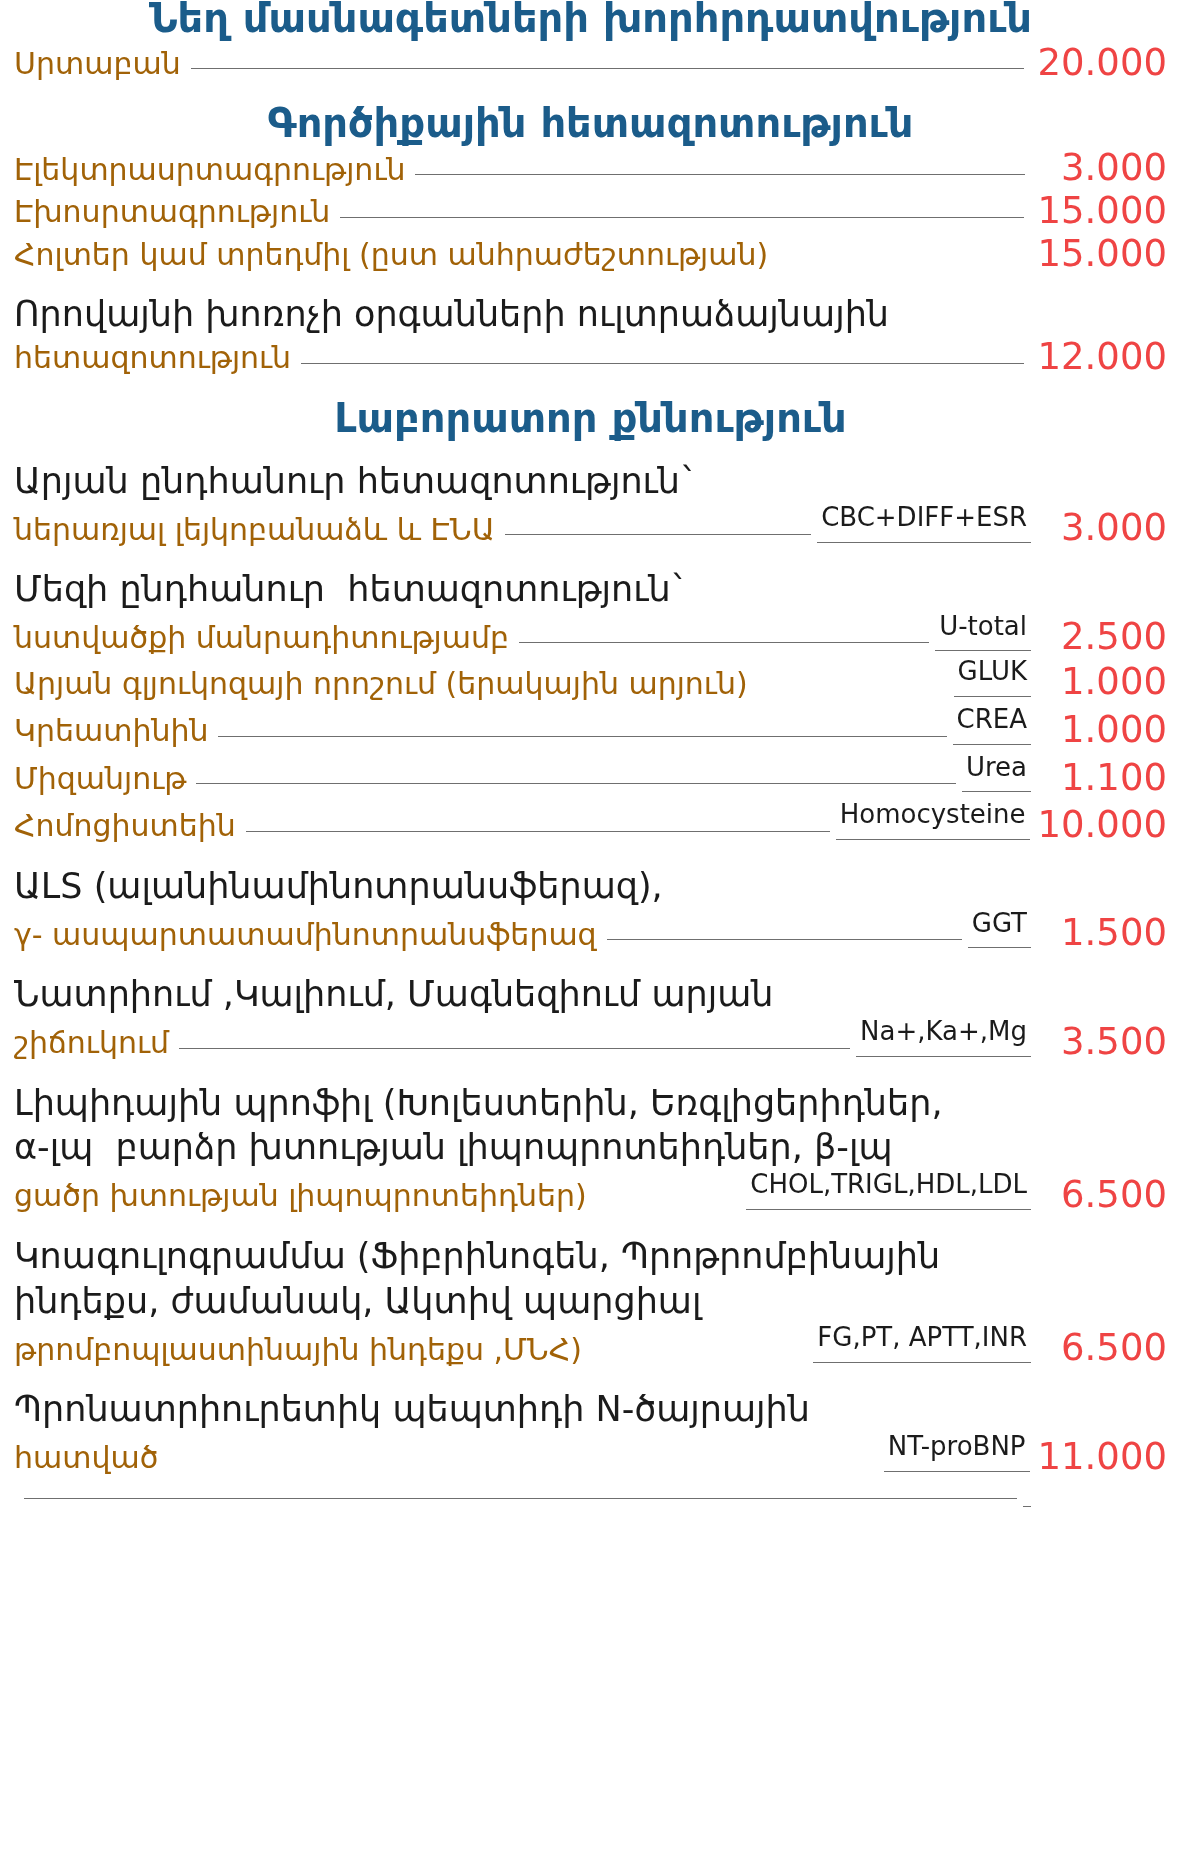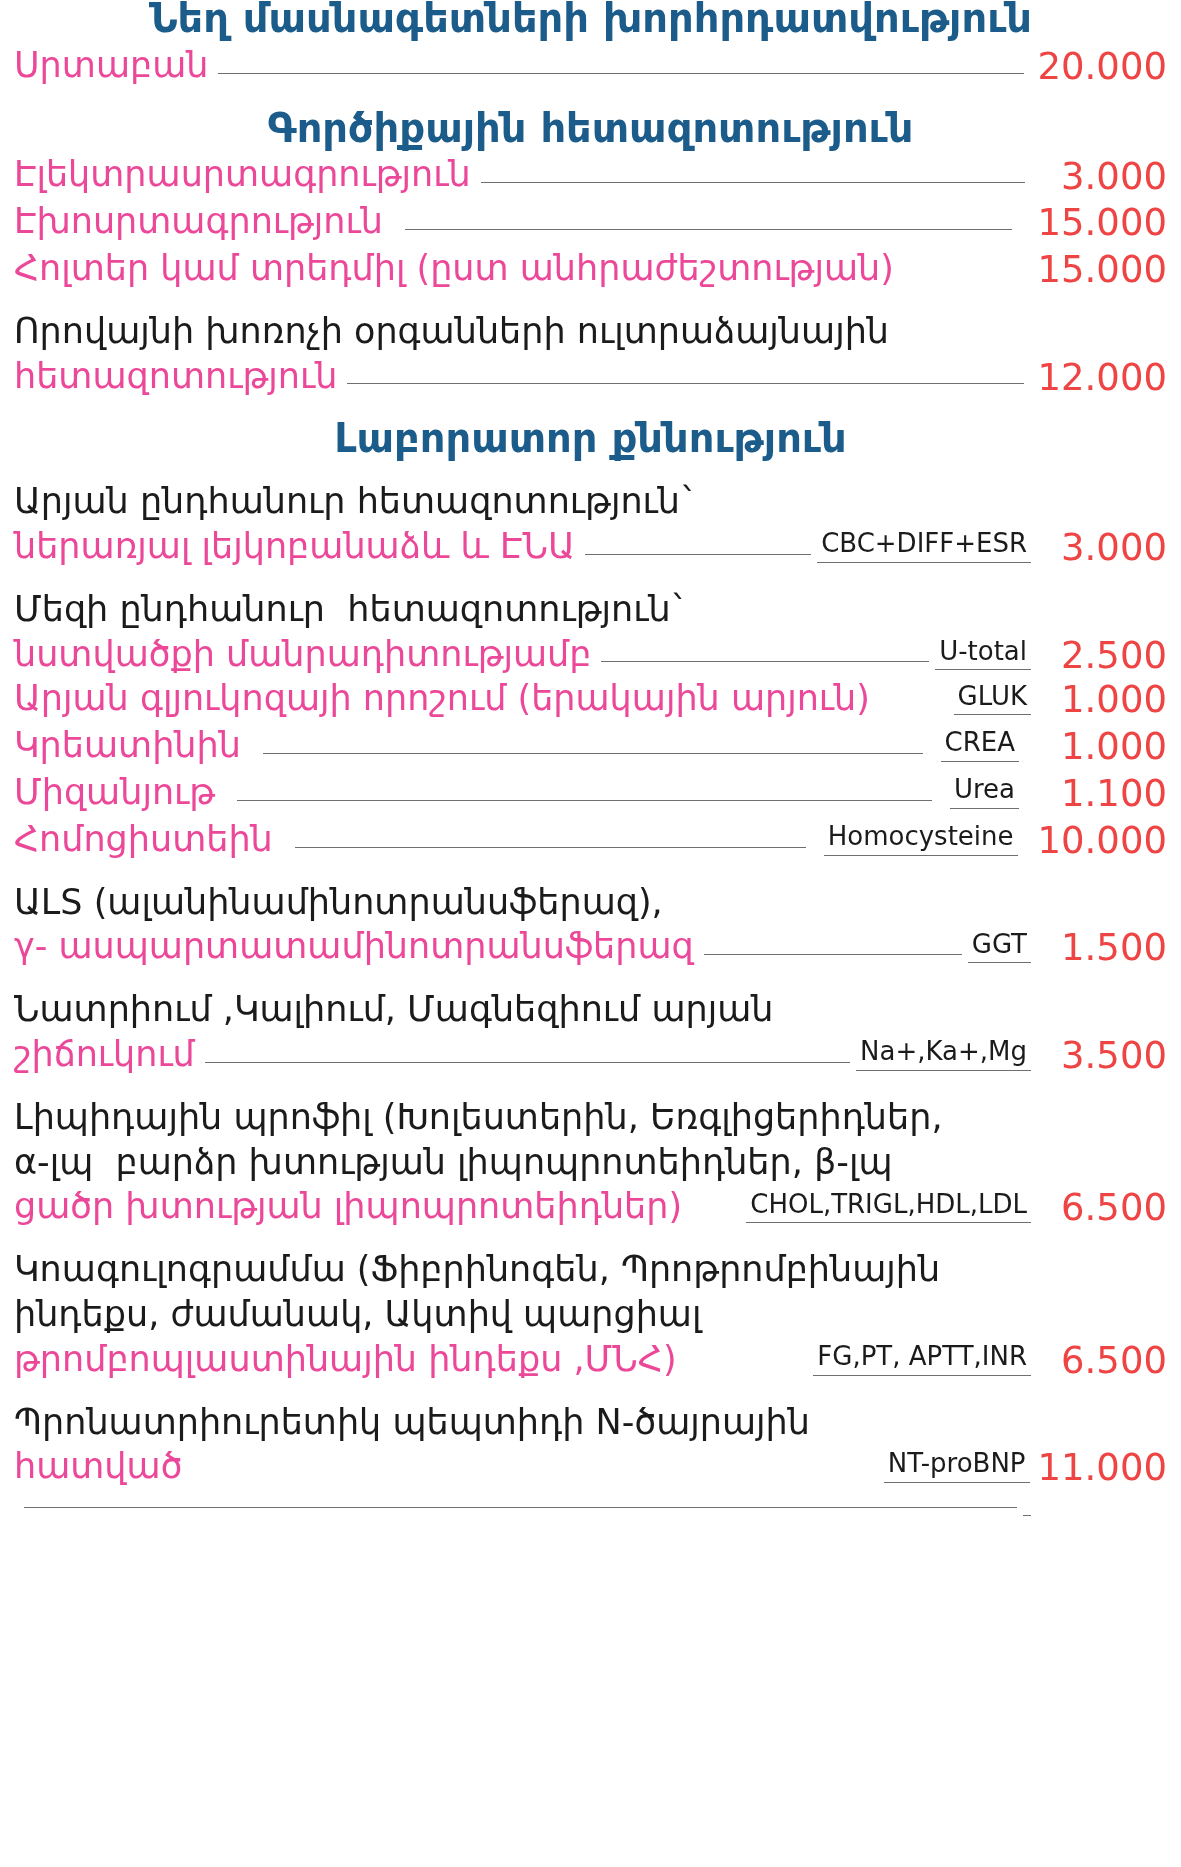--- a/index.html
+++ b/index.html
@@ -35,46 +35,46 @@
   }
 
   
   .row {
     display: flex;
     align-items: flex-end;
     width: 100%;
     margin: 0;
     padding: 0;
   }
-  .row + .row { margin-top: 2px; gap: 12px; }
+  .row + .row { margin-top: 2px; }
 
   .label {
-    font-size: 35px;
+    font-size: 30px;
     line-height: 1.28;
-    color: #ec4899;
+    color: #a16207;
     white-space: pre-wrap;
     flex: 0 1 auto;
   }
   .filler {
     flex: 1 1 auto;
     min-width: 8px;
     position: relative;
     height: 1px;
     margin: 0 6px 14px 10px;
     background: #6f6f6f;
     align-self: flex-end;
   }
   .filler.nolines {
     background: transparent;
   }
   .code {
     font-size: 26px;
     line-height: 1.1;
     color: #1b1b1b;
-    padding: 0 4px 4px 4px;
+    padding: 0 4px 10px 4px;
     border-bottom: 1px solid #6f6f6f;
     white-space: nowrap;
     flex: 0 0 auto;
     margin-bottom: 6px;
     text-align: right;
   }
   .code.twoline {
     line-height: 1.12;
   }
   .price {

